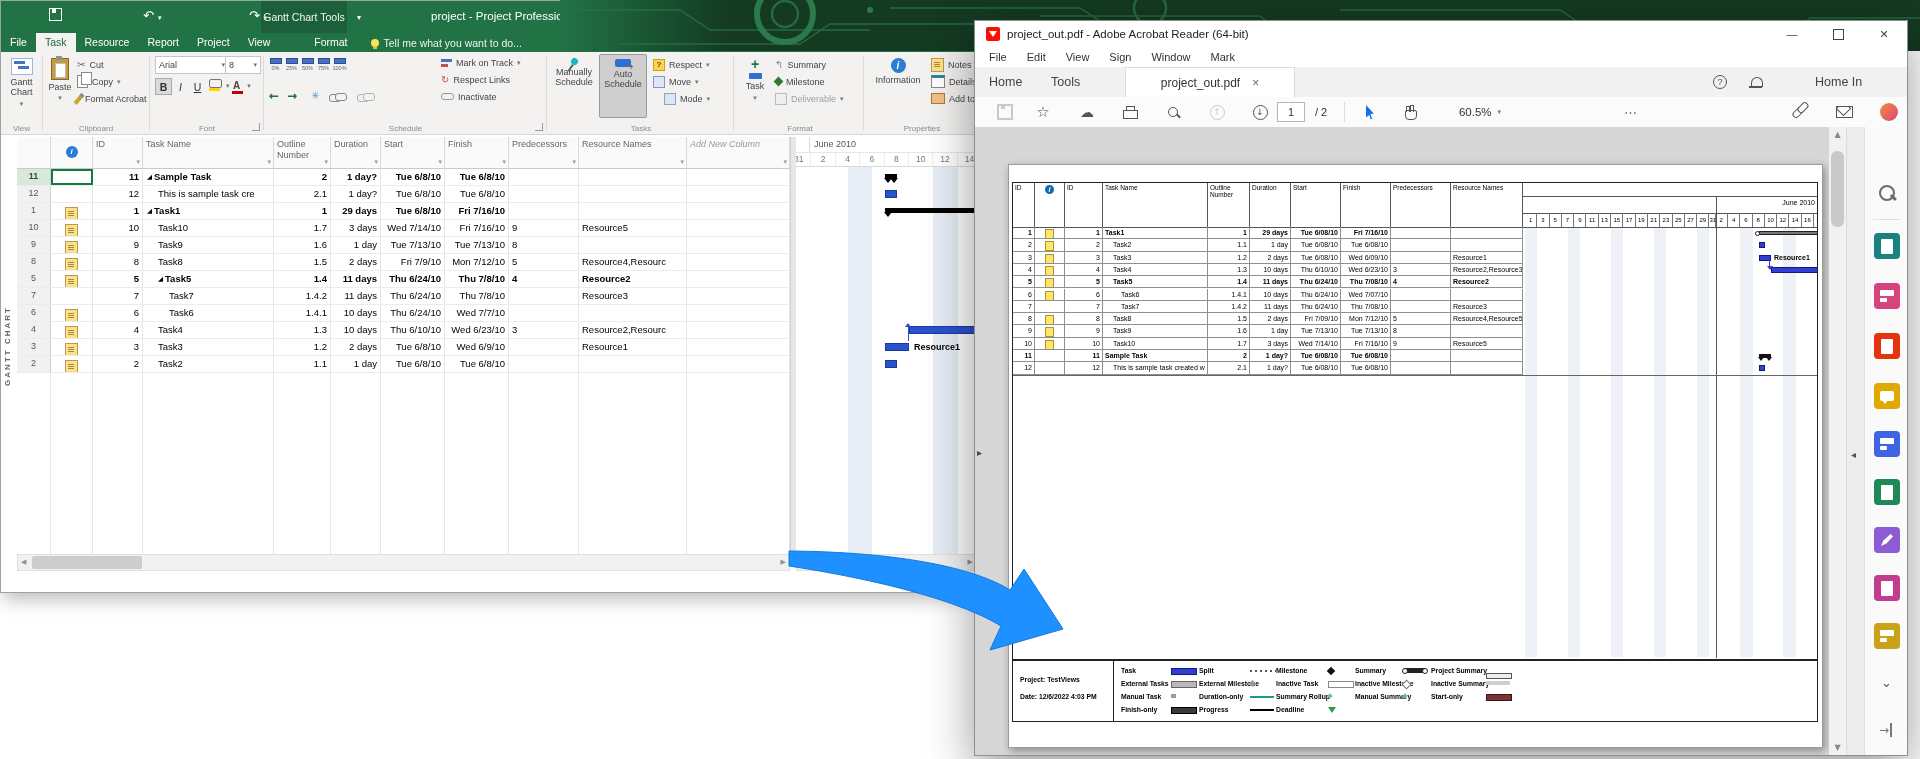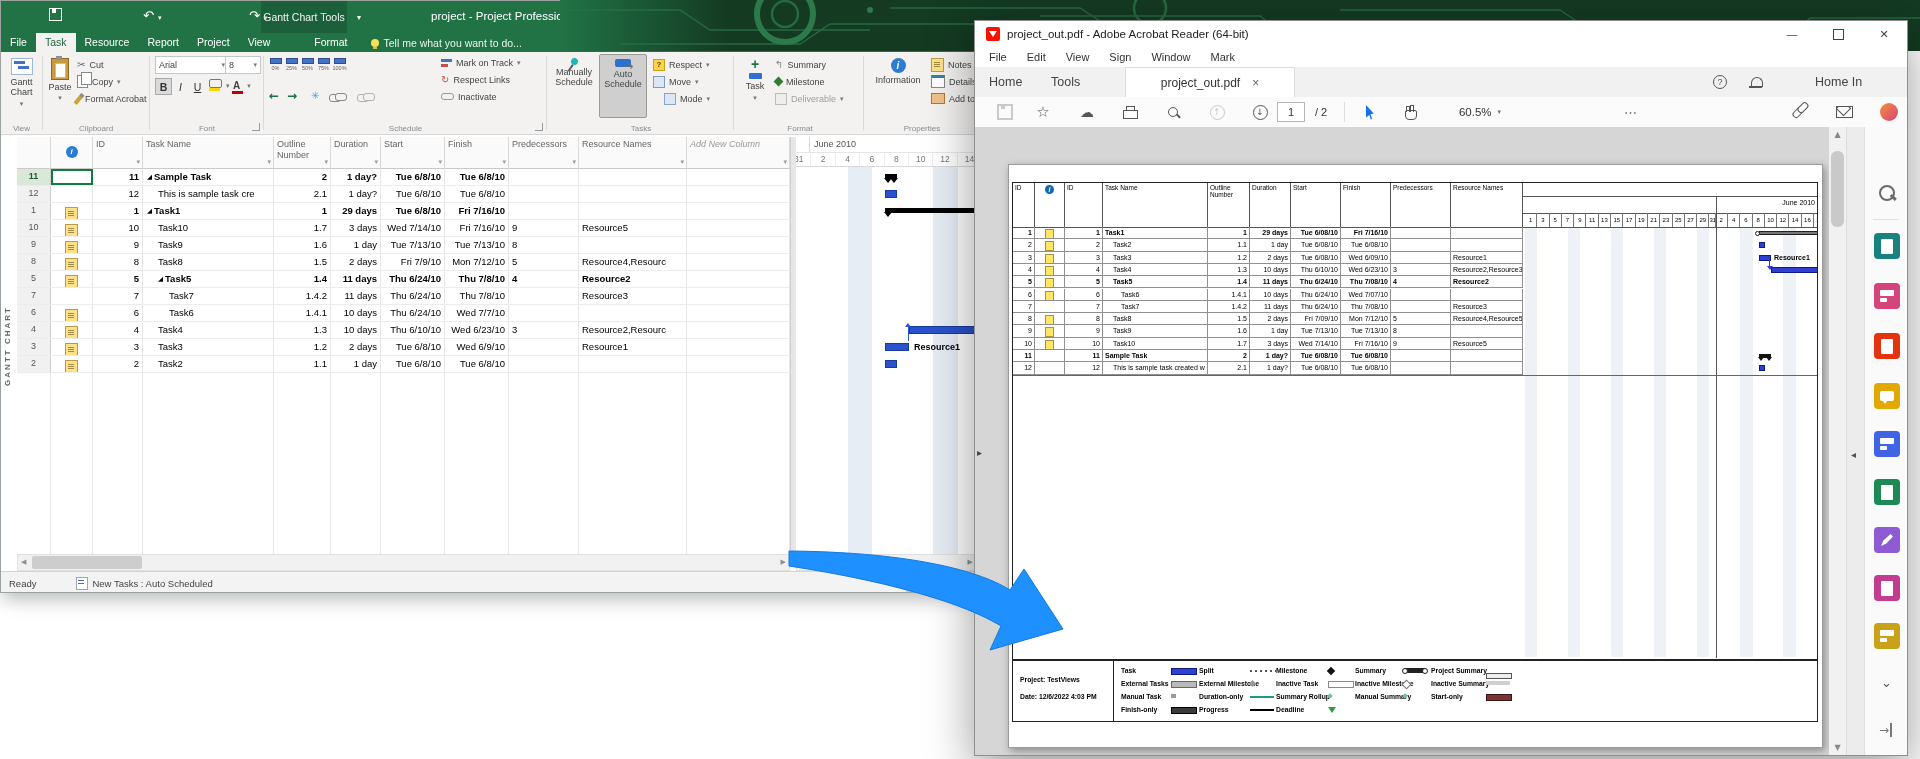--- a/index.html
+++ b/index.html
@@ -677,29 +677,20 @@
       <span class="harr" style="left:3px">◀</span>
         <span class="harr" style="right:3px">▶</span>
       <div class="hthumb" style="left:14px;width:110px"></div>
     </div>
     <div id="pj-hs2" style="left:795px;width:181px">
       <span class="harr" style="left:3px">◀</span>
         <span class="harr" style="right:3px">▶</span>
       <div class="hthumb" style="left:14px;width:60px"></div>
     </div>
 
-    <div id="pj-status">
-      <span style="margin-left:8px">Ready</span>
-      <span style="margin-left:40px;display:flex;align-items:center">
-        <span class="stic"></span>
-        <span>New Tasks : Auto Scheduled</span>
-        </span>
-      <span class="viewic" style="left:905px"></span>
-      <span class="viewic" style="left:933px"></span>
-    </div>
   </div>
 
   <div id="wall">
     <svg width="1360" height="51" xmlns="http://www.w3.org/2000/svg">
       <defs>
         <linearGradient id="fadeL" x1="0" y1="0" x2="1" y2="0">
           <stop offset="0" stop-color="#217346" stop-opacity="1"></stop>
           <stop offset="1" stop-color="#217346" stop-opacity="0"></stop>
         </linearGradient>
       </defs>

